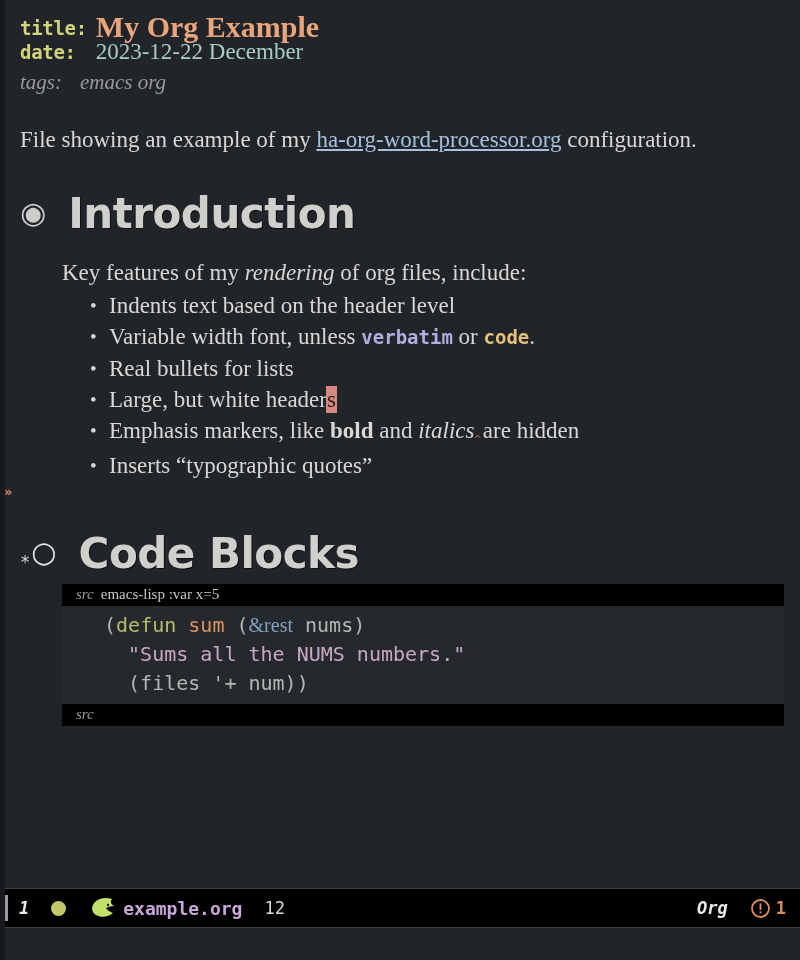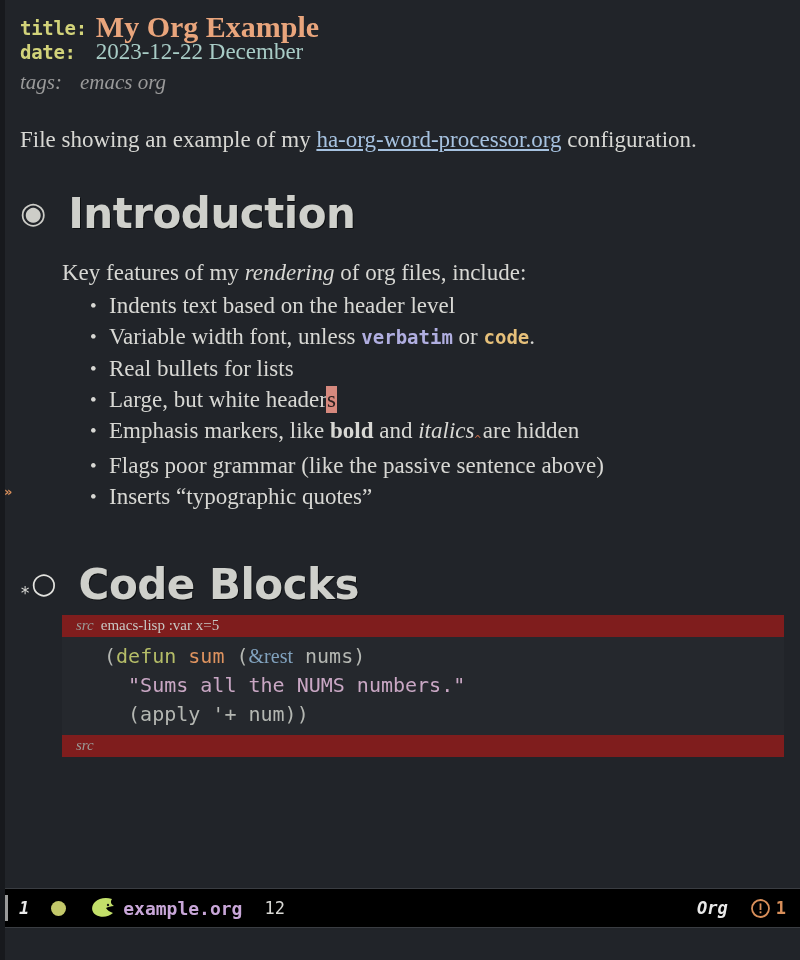--- a/index.html
+++ b/index.html
@@ -234,21 +234,21 @@
     box-shadow: 0 0 0 1px #d6897e;
   }
 
   
   .src-wrap {
     margin-top: 6px;
     margin-left: 14px;
     width: 722px;
   }
   .src-head, .src-foot {
-    background: #7f1d1d;
+    background: #000000;
     padding: 2px 0 3px 14px;
     display: flex;
     align-items: baseline;
   }
   .src-label {
     font-family: "Liberation Serif", serif;
     font-style: italic;
     font-size: 15px;
     color: #9b9b98;
   }
@@ -384,21 +384,20 @@
           <li><span>Indents text based on the header level</span></li>
 
           <li><span>Variable width font, unless </span><code class="verbatim">verbatim</code><span> or </span><code class="codeface">code</code><span>.</span></li>
 
           <li><span>Real bullets for lists</span></li>
 
           <li><span>Large, but white header</span><span class="cursor-block">s</span></li>
 
           <li><span>Emphasis markers, like </span><span class="bold-em">bold</span><span> and </span><span class="ital-em">italics</span><span class="tiny-caret">^</span><span>are hidden</span></li>
 
-          <li><span>Flags poor grammar (like the passive sentence above)</span></li>
 
           <li><span>Inserts “typographic quotes”</span></li>
         </ul>
       </div>
 
       <div class="h2-row">
         <span class="star-prefix">*</span>
         <span class="bullet-glyph open">○</span>
         <span class="h-text">Code Blocks</span>
       </div>
@@ -406,21 +405,21 @@
       <div class="sec-body">
 
         <div class="src-wrap">
           <div class="src-head">
             <span class="src-label">src</span>
             <span class="src-args">emacs-lisp :var x=5</span>
           </div>
           <div class="src-body">
             <pre><span id="code-target"><span class="t-par">(</span><span class="t-kw">defun</span><span class="t-par"> </span><span class="t-fn">sum</span><span class="t-par"> (</span><span class="t-amp">&amp;rest</span><span class="t-par"> nums)</span>
 <span class="t-str">  "Sums all the NUMS numbers."</span>
-<span class="t-par">  (apply '+ num))</span></span></pre>
+<span class="t-par">  (files '+ num))</span></span></pre>
           </div>
           <div class="src-foot">
             <span class="src-label">src</span>
           </div>
         </div>
       </div>
 
     </div>
   </div>
 

